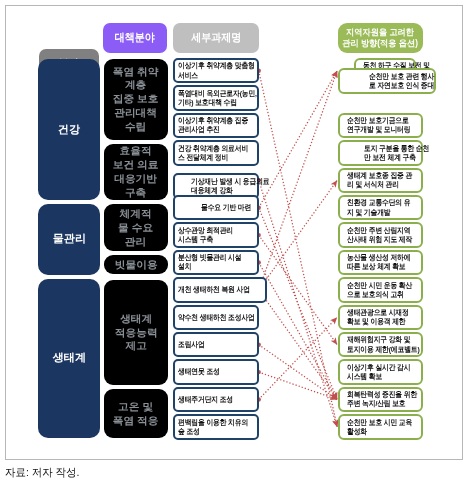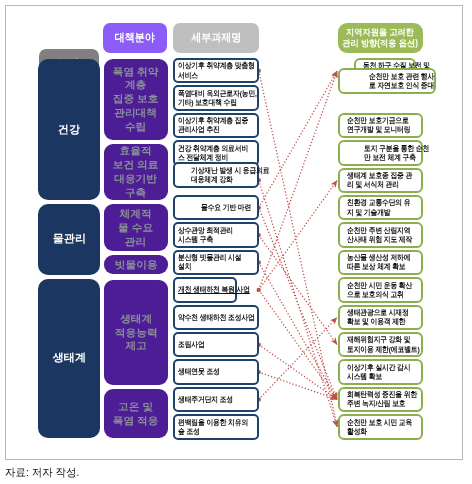--- a/index.html
+++ b/index.html
@@ -9,21 +9,21 @@
   #frame{position:absolute;left:5px;top:5px;width:458px;height:455px;
          border:1px solid #b7b7b7;box-sizing:border-box;background:#fff;}
   #links{position:absolute;left:0;top:0;width:472px;height:484px;
        pointer-events:none;}
   .hdr{position:absolute;border-radius:7px;color:#ffffff;font-weight:bold;
        display:flex;align-items:center;justify-content:center;text-align:center;
        line-height:1.2;white-space:pre;}
   .fieldbox{position:absolute;background:#1B3660;border-radius:10px;color:#fff;
        font-weight:bold;font-size:10.9px;display:flex;align-items:center;
        justify-content:center;text-align:center;white-space:pre;}
-  .measurebox{position:absolute;background:#4c1d95;border-radius:9px;color:#8A9096;
+  .measurebox{position:absolute;background:#000000;border-radius:9px;color:#8A9096;
        font-weight:bold;font-size:10.1px;display:flex;align-items:center;
        justify-content:center;text-align:center;line-height:1.37;
        box-sizing:border-box;white-space:pre;}
   .taskbox{position:absolute;background:#ffffff;border:2px solid #1F4269;
        border-radius:5px;color:#101010;font-weight:bold;font-size:7.9px;
        display:flex;align-items:center;box-sizing:border-box;
        padding:0 2px 0 3px;line-height:1.17;white-space:pre;
        letter-spacing:-0.15px;}
   .optionbox{position:absolute;background:#ffffff;border:2px solid #8CAF4E;
        border-radius:6px;color:#101010;font-weight:bold;font-size:7.9px;
@@ -132,28 +132,28 @@
       <div class="measurebox" style="left: 104px; top: 389.3px; width: 64px; height: 48.7px;"><span class="tx">고온 및
 폭염 적응</span></div>
       <div class="taskbox" style="left: 173px; top: 57.9px; width: 86px; height: 25.6px;"><span class="tx">이상기후 취약계층 맞춤형
 서비스</span></div>
       <div class="taskbox" style="left: 173px; top: 85.3px; width: 86px; height: 25.6px;"><span class="tx">폭염대비 옥외근로자(농민,
 기타) 보호대책 수립</span></div>
       <div class="taskbox" style="left: 173px; top: 112.7px; width: 86px; height: 25.6px;"><span class="tx">이상기후 취약계층 집중
 관리사업 추진</span></div>
       <div class="taskbox" style="left: 173px; top: 140.1px; width: 86px; height: 25.6px;"><span class="tx">건강 취약계층 의료서비
 스 전달체계 정비</span></div>
-      <div class="taskbox" style="left: 173px; top: 162px; width: 86px; height: 25.6px; padding-left: 16px;"><span class="tx">기상재난 발생 시 응급의료
+      <div class="taskbox" style="left: 173px; top: 173px; width: 86px; height: 25.6px; padding-left: 16px;"><span class="tx">기상재난 발생 시 응급의료
 대응체계 강화</span></div>
       <div class="taskbox" style="left: 173px; top: 194.9px; width: 86px; height: 25.6px; padding-left: 26px;"><span class="tx">물수요 기반 마련</span></div>
       <div class="taskbox" style="left: 173px; top: 222.3px; width: 86px; height: 25.6px;"><span class="tx">상수관망 최적관리
 시스템 구축</span></div>
       <div class="taskbox" style="left: 173px; top: 249.7px; width: 86px; height: 25.6px;"><span class="tx">분산형 빗물관리 시설
 설치</span></div>
-      <div class="taskbox" style="left: 173px; top: 277.1px; width: 64px; height: 25.6px; text-decoration: underline;"><span class="tx">개천 생태하천 복원 사업</span></div>
+      <div class="taskbox" style="left: 173px; top: 277.1px; width: 94px; height: 25.6px;"><span class="tx">개천 생태하천 복원 사업</span></div>
       <div class="taskbox" style="left: 173px; top: 304.5px; width: 86px; height: 25.6px;"><span class="tx">약수천 생태하천 조성사업</span></div>
       <div class="taskbox" style="left: 173px; top: 331.9px; width: 86px; height: 25.6px;"><span class="tx">조림사업</span></div>
       <div class="taskbox" style="left: 173px; top: 359.3px; width: 86px; height: 25.6px;"><span class="tx">생태연못 조성</span></div>
       <div class="taskbox" style="left: 173px; top: 386.7px; width: 86px; height: 25.6px;"><span class="tx">생태주거단지 조성</span></div>
       <div class="taskbox" style="left: 173px; top: 414.1px; width: 86px; height: 25.6px;"><span class="tx">편백림을 이용한 치유의
 숲 조성</span></div>
       <div class="optionbox" style="left: 338px; top: 57.9px; width: 62px; height: 25.6px; margin-left: 16px;"><span class="tx">동천 하구 수질 보전 및
 생태계 연결성 강화</span></div>
       <div class="optionbox" style="left: 338px; top: 68px; width: 98px; height: 25.6px; padding-left: 29px;"><span class="tx">순천만 보호 관련 행사
 로 자연보호 인식 증대</span></div>

